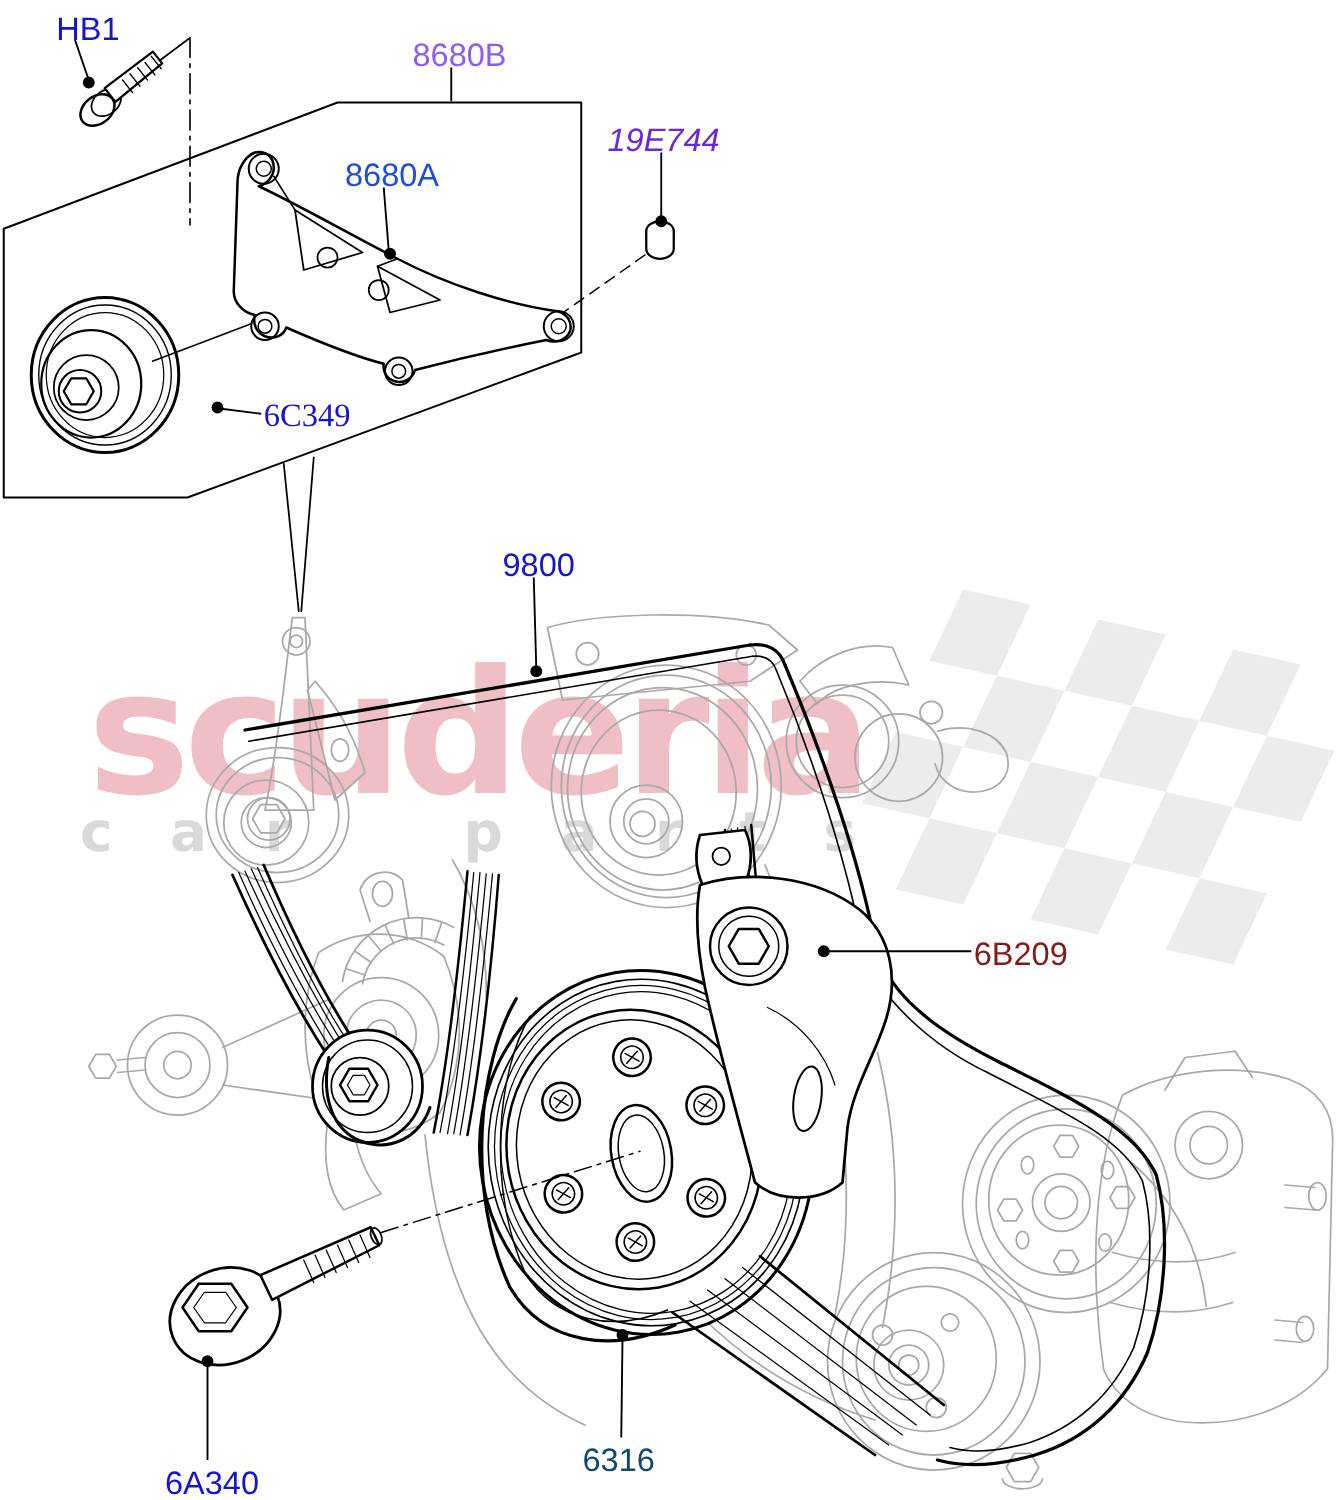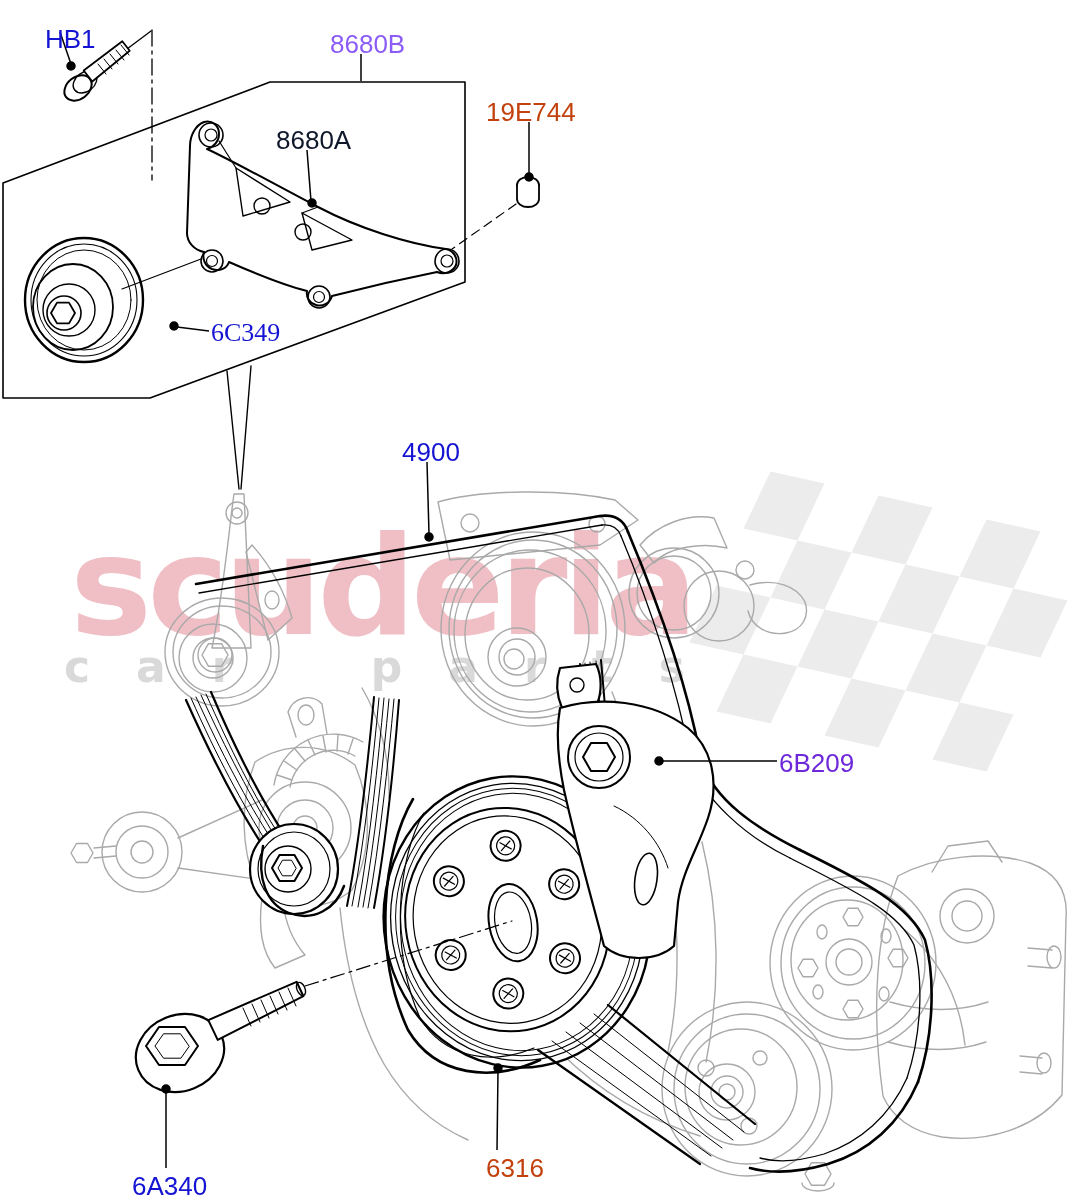--- a/index.html
+++ b/index.html
@@ -337,23 +337,23 @@
         <line x1="777" y1="761" x2="662" y2="761"></line>
         <circle cx="659" cy="761" r="4" fill="#000"></circle>
         <line x1="166" y1="1168" x2="166" y2="1092"></line>
         <circle cx="166" cy="1089" r="4" fill="#000"></circle>
         <line x1="497" y1="1150" x2="498" y2="1071"></line>
         <circle cx="498" cy="1068" r="4" fill="#000"></circle>
       </g>
   </svg>
 
   <div id="labels-layer">
-      <div class="part-label" style="left: 45px; top: 8px; color: rgb(20, 20, 210); margin-top: 16px;">HB1</div>
+      <div class="part-label" style="left: 45px; top: 8px; color: rgb(20, 20, 210);">HB1</div>
       <div class="part-label" style="left: 330px; top: 29px; color: #8b5cf6;">8680B</div>
-      <div class="part-label" style="left: 486px; top: 97px; color: #c2410c;">19E744</div>
-      <div class="part-label" style="left: 276px; top: 125px; color: #0f172a;">8680A</div>
+      <div class="part-label" style="left: 486px; top: 97px; color: #6d28d9; font-style: italic;">19E744</div>
+      <div class="part-label" style="left: 276px; top: 125px; color: #1d4ed8;">8680A</div>
       <div class="part-label" style="left: 211px; top: 318px; color: rgb(20, 20, 210); font-family: Liberation Serif, serif;">6C349</div>
-      <div class="part-label" style="left: 402px; top: 437px; color: rgb(20, 20, 210);">4900</div>
-      <div class="part-label" style="left: 779px; top: 748px; color: #6d28d9;">6B209</div>
+      <div class="part-label" style="left: 402px; top: 437px; color: rgb(20, 20, 210);">9800</div>
+      <div class="part-label" style="left: 779px; top: 748px; color: #7f1d1d;">6B209</div>
       <div class="part-label" style="left: 132px; top: 1171px; color: rgb(20, 20, 210);">6A340</div>
-      <div class="part-label" style="left: 486px; top: 1153px; color: #c2410c;">6316</div>
+      <div class="part-label" style="left: 466px; top: 1153px; color: #0c4a6e;">6316</div>
     </div>
 </div>
 
 </body></html>

